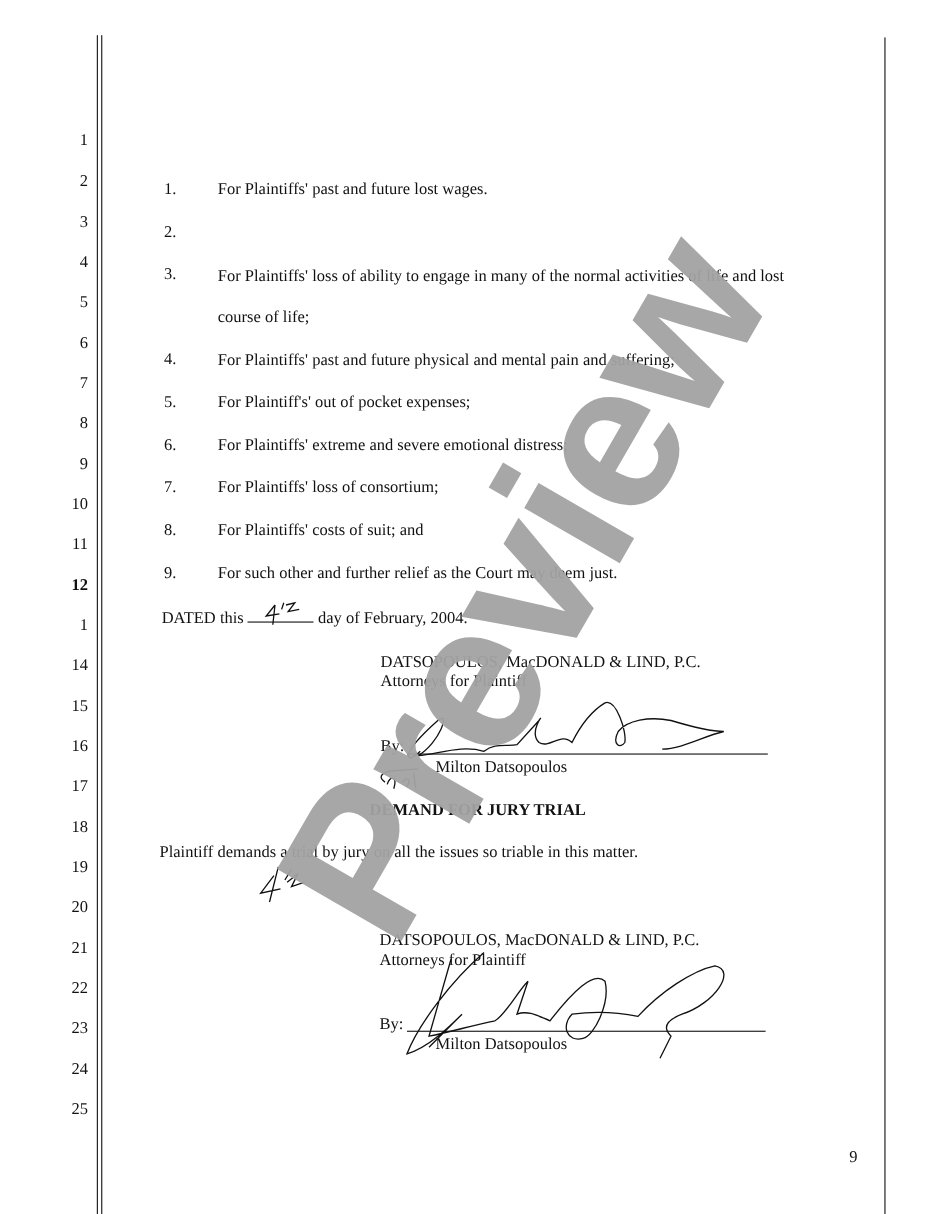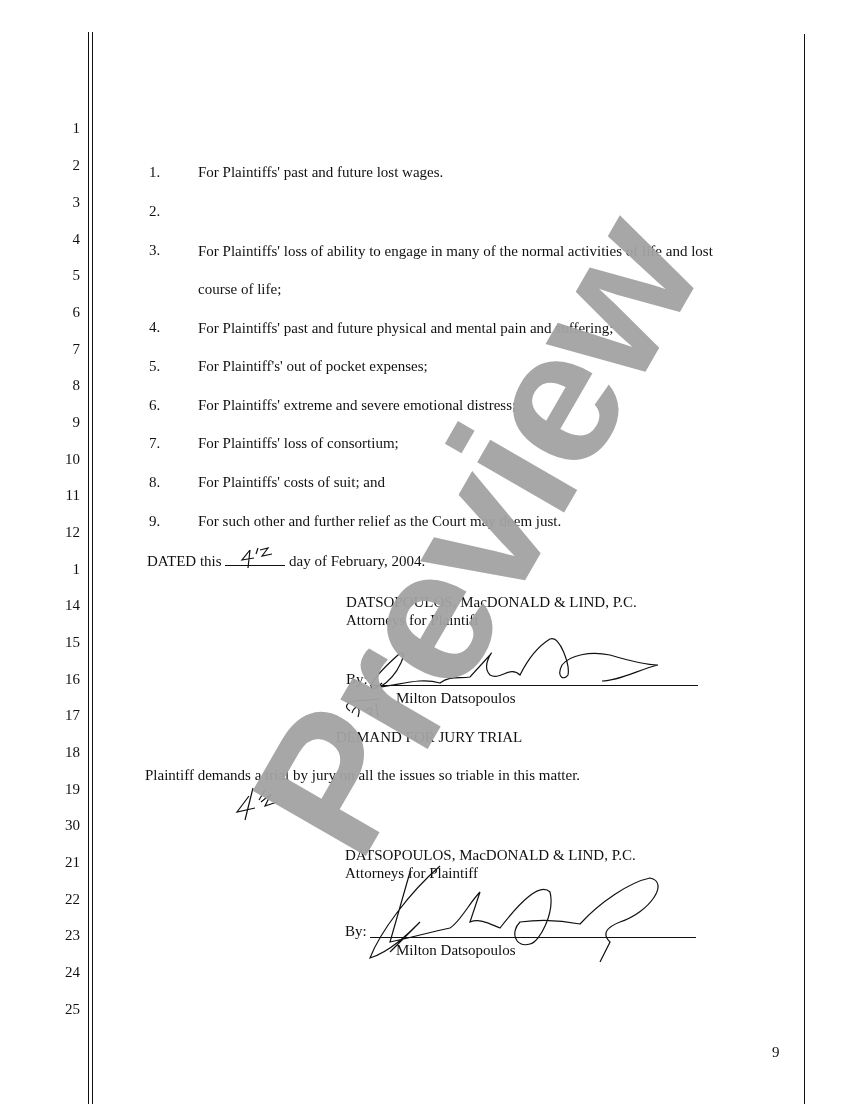--- a/index.html
+++ b/index.html
@@ -11,21 +11,21 @@
   .rule { position: absolute; background: #111; }
   .rule-left-1 { left: 88px; top: 32px; width: 1px; height: 1072px; }
   .rule-left-2 { left: 92px; top: 32px; width: 1px; height: 1072px; }
   .rule-right  { left: 804px; top: 34px; width: 1px; height: 1070px; }
 
   .line-numbers { position: absolute; left: 50px; top: 0; width: 30px; }
   .ln { position: absolute; right: 0; font-size: 15px; line-height: 18px; text-align: right; width: 30px; }
 
   .txt { position: absolute; font-size: 15px; line-height: 18px; white-space: nowrap; }
   .num { position: absolute; font-size: 15px; line-height: 18px; }
-  .bold { font-weight: normal; }
+  .bold { font-weight: bold; }
 
   .blank { display: inline-block; width: 60px; border-bottom: 1px solid #111; position: relative; height: 14px; vertical-align: baseline; }
   .sigline { position: absolute; height: 1px; background: #111; }
 
   .watermark { position: absolute; left: 95px; top: 440px; transform: rotate(-60deg); transform-origin: center;
                font-family: "Liberation Sans", "DejaVu Sans", sans-serif; font-weight: bold;
                font-size: 190px; color: #a3a3a3; opacity: 0.95; letter-spacing: -4px; white-space: nowrap;
                width: 760px; text-align: center; line-height: 190px; pointer-events: none; }
 
   svg.sig { position: absolute; overflow: visible; }
@@ -53,21 +53,21 @@
     <span class="ln" style="top:450px">10</span>
     <span class="ln" style="top:486px">11</span>
     <span class="ln bold" style="top:523px">12</span>
     <span class="ln" style="top:560px">1</span>
     <span class="ln" style="top:596px">14</span>
     <span class="ln" style="top:633px">15</span>
     <span class="ln" style="top:670px">16</span>
     <span class="ln" style="top:706px">17</span>
     <span class="ln" style="top:743px">18</span>
     <span class="ln" style="top:780px">19</span>
-    <span class="ln" style="top:816px">30</span>
+    <span class="ln" style="top:816px">20</span>
     <span class="ln" style="top:853px">21</span>
     <span class="ln" style="top:890px">22</span>
     <span class="ln" style="top:926px">23</span>
     <span class="ln" style="top:963px">24</span>
     <span class="ln" style="top:1000px">25</span>
   </div>
 
 
   <span class="num" style="left:149px;top:163px">1.</span>
   <span class="txt" style="left:198px;top:163px">For Plaintiffs' past and future lost wages.</span>

